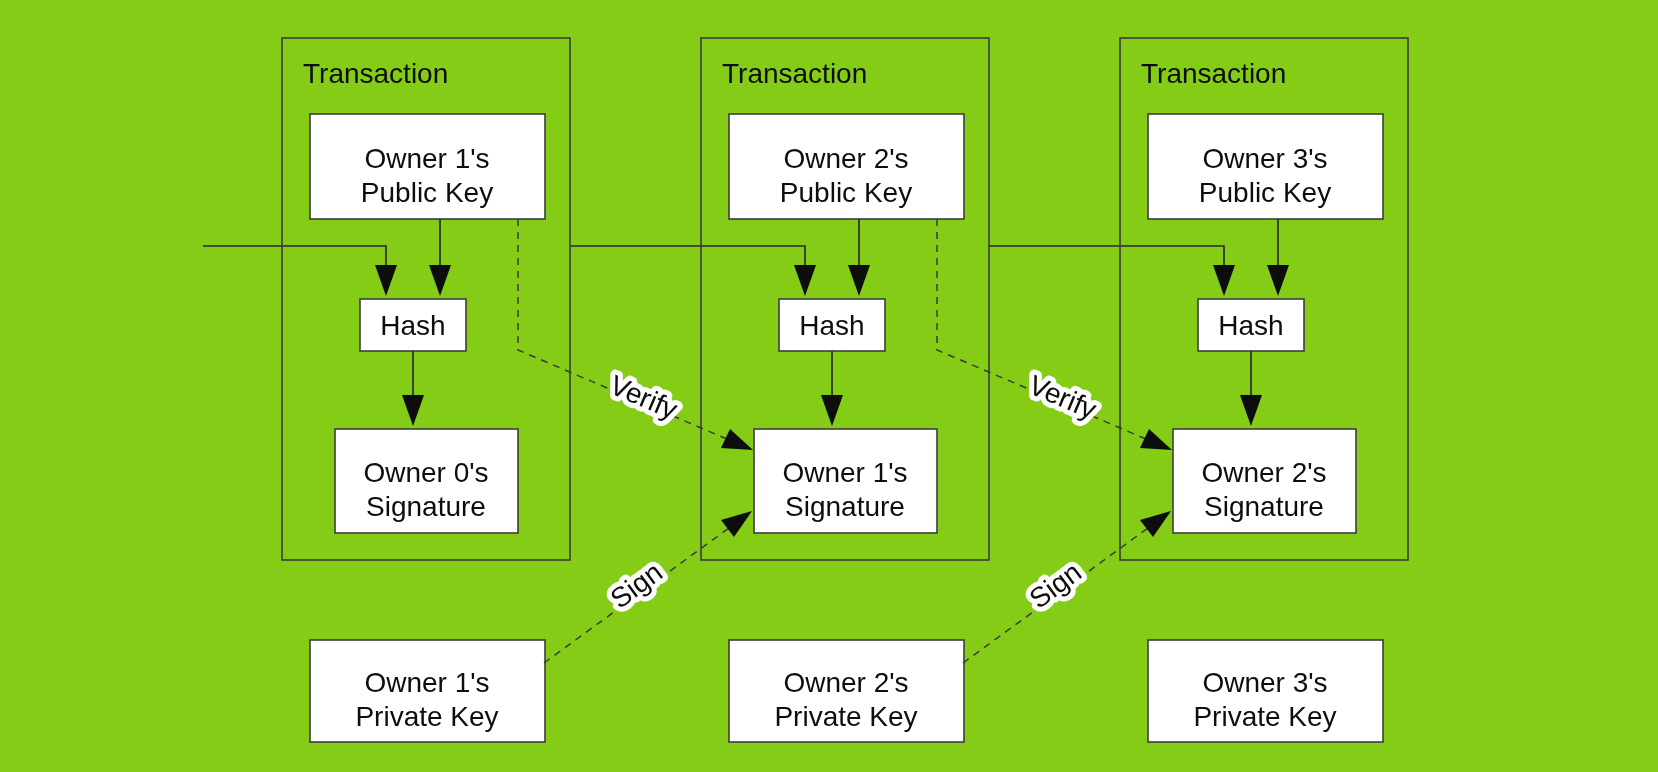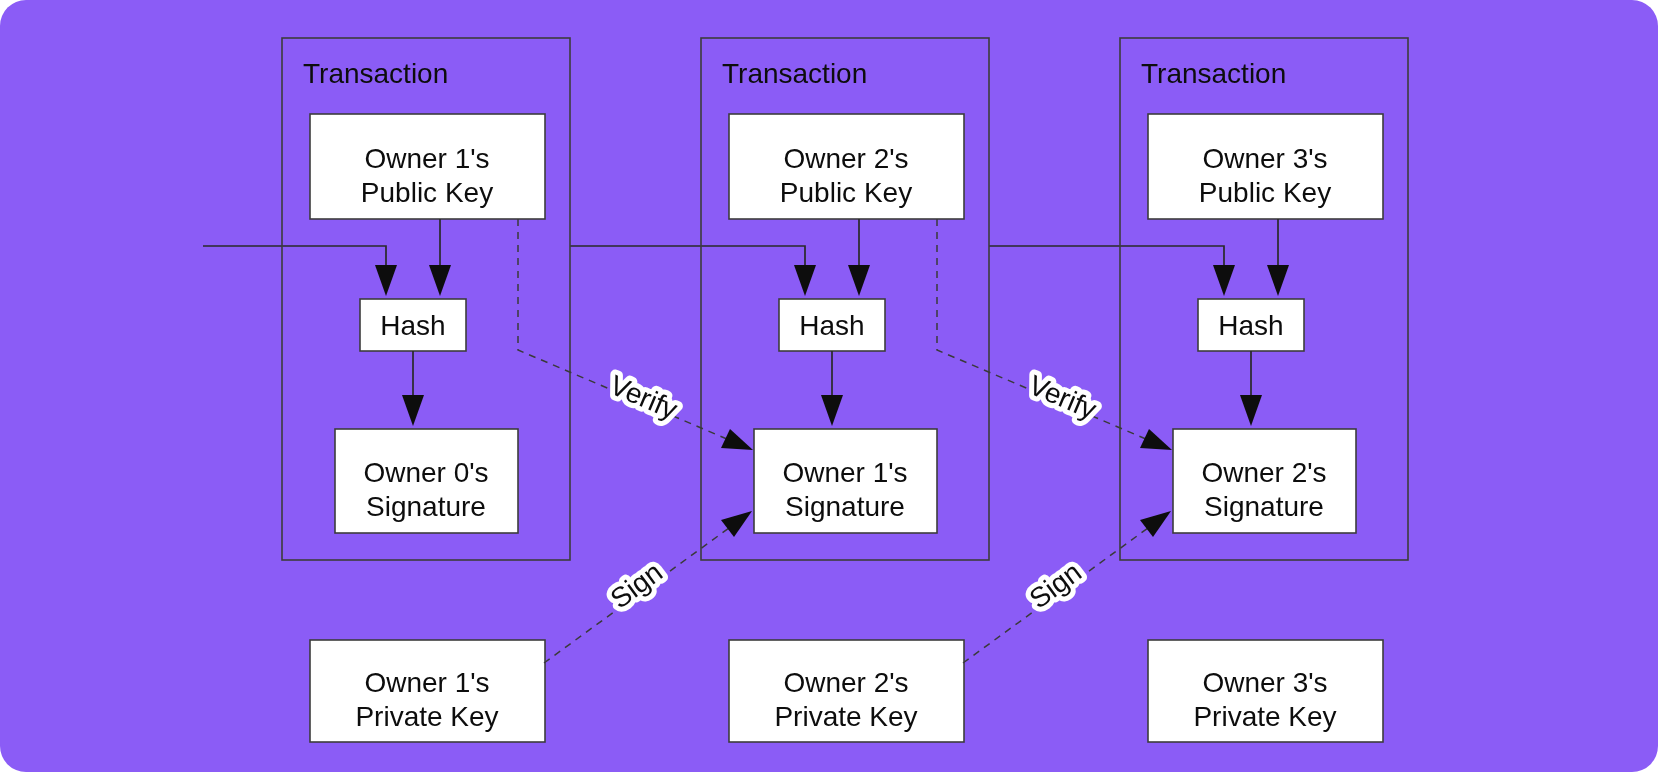--- a/index.html
+++ b/index.html
@@ -4,24 +4,23 @@
 <style>
   html, body {
     margin: 0;
     padding: 0;
     background: #ffffff;
   }
   .stage {
     position: relative;
     width: 1658px;
     height: 772px;
-    background: #8b5cf6;
+    background: #84cc16;
     font-family: "Liberation Sans", sans-serif;
     overflow: hidden;
-    border-radius: 26px;
   }
   svg { display: block; }
   .outer-box {
     fill: none;
     stroke: #3c3c3c;
     stroke-width: 1.6;
   }
   .inner-box {
     fill: #ffffff;
     stroke: #3c3c3c;

